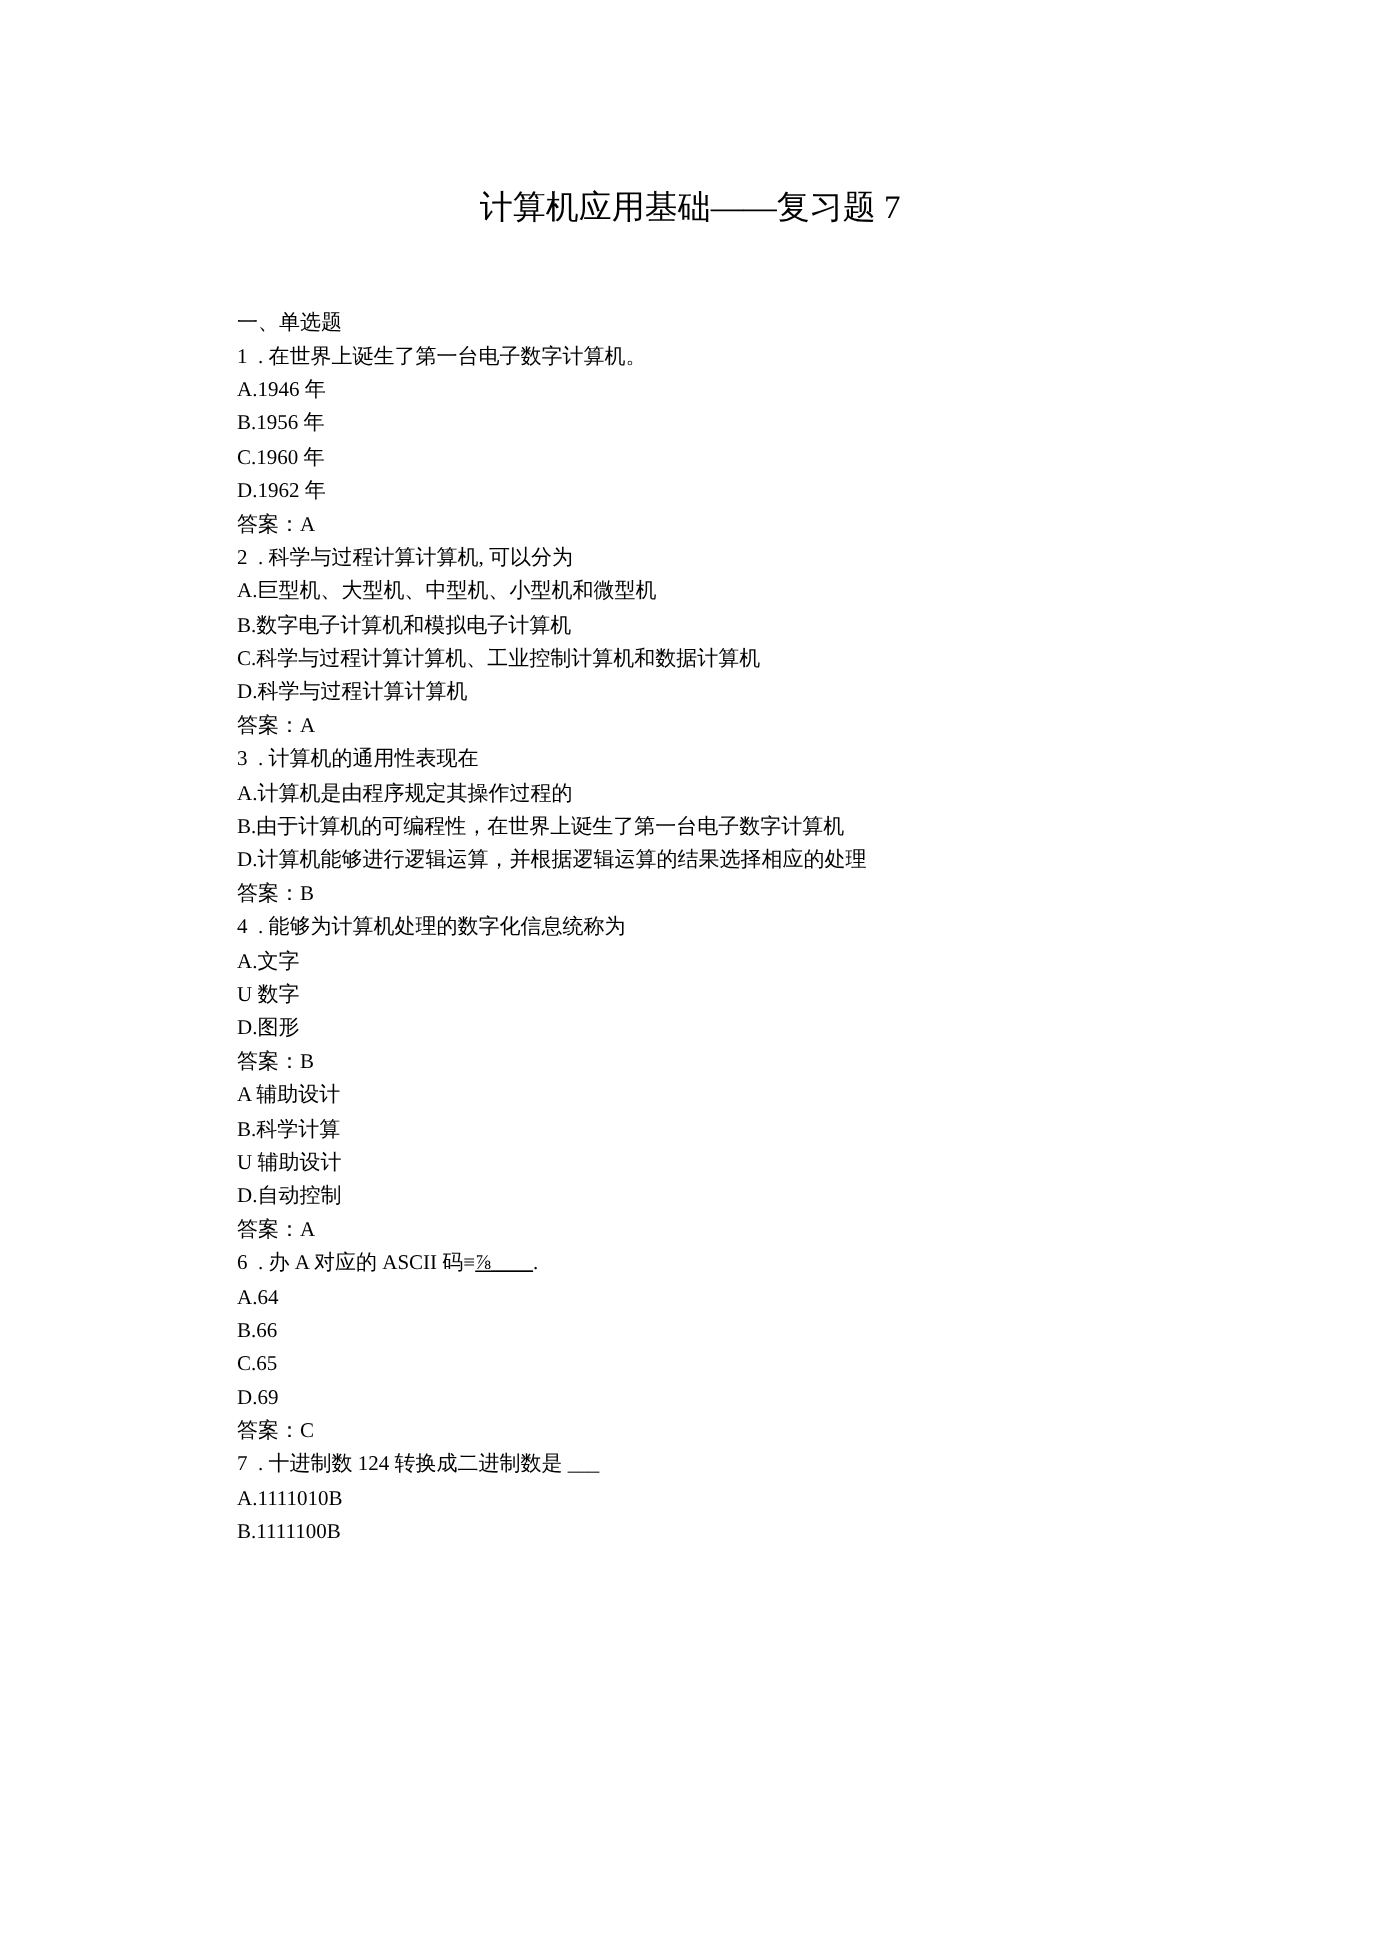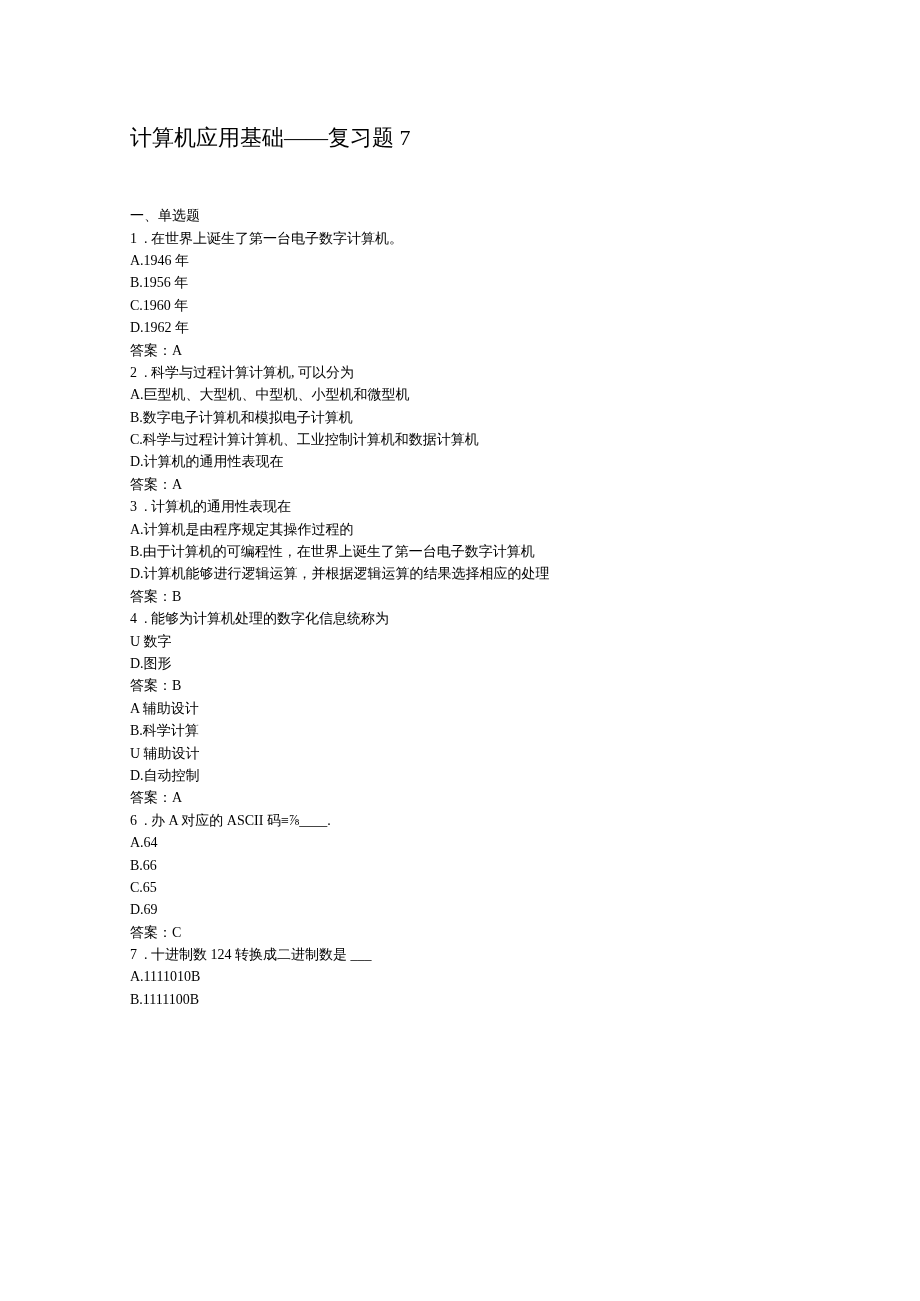--- a/index.html
+++ b/index.html
@@ -7,28 +7,28 @@
       width: 920px;
       height: 1301px;
       background: #fff;
       font-family: "SimSun", "宋体", serif;
       font-size: 14px;
       color: #000;
       padding: 120px 130px 0 130px;
       line-height: 1.6;
     }
     .title {
-      text-align: left;
+      text-align: center;
       font-size: 22px;
       font-weight: normal;
       margin-bottom: 50px;
       font-family: "SimSun", "宋体", serif;
     }
-    .line { white-space: pre-wrap; }
-    .underline { }
+    .line { white-space: pre-wrap; margin-left: 28px; }
+    .underline { text-decoration: underline; }
   </style>
 </head>
 <body>
 
 <h1 class="title">计算机应用基础——复习题 7</h1>
 
 <div class="line">一、单选题</div>
 
 <div>
   <div class="line"><span>1</span><span>  . 在世界上诞生了第一台电子数字计算机。</span></div>
@@ -37,34 +37,35 @@
   <div class="line">C.1960 年</div>
   <div class="line">D.1962 年</div>
   <div class="line">答案：A</div>
 </div>
 
 <div>
   <div class="line"><span>2</span><span>  . 科学与过程计算计算机, 可以分为</span></div>
   <div class="line">A.巨型机、大型机、中型机、小型机和微型机</div>
   <div class="line">B.数字电子计算机和模拟电子计算机</div>
   <div class="line">C.科学与过程计算计算机、工业控制计算机和数据计算机</div>
-  <div class="line">D.计算机的通用性表现在</div>
+  <div class="line">D.科学与过程计算计算机</div>
   <div class="line">答案：A</div>
 </div>
 
 <div>
   <div class="line"><span>3</span><span>  . 计算机的通用性表现在</span></div>
   <div class="line">A.计算机是由程序规定其操作过程的</div>
   <div class="line">B.由于计算机的可编程性，在世界上诞生了第一台电子数字计算机</div>
   <div class="line">D.计算机能够进行逻辑运算，并根据逻辑运算的结果选择相应的处理</div>
   <div class="line">答案：B</div>
 </div>
 
 <div>
   <div class="line"><span>4</span><span>  . 能够为计算机处理的数字化信息统称为</span></div>
+  <div class="line">A.文字</div>
   <div class="line">U 数字</div>
   <div class="line">D.图形</div>
   <div class="line">答案：B</div>
 </div>
 
 <div>
   <div class="line">A 辅助设计</div>
   <div class="line">B.科学计算</div>
   <div class="line">U 辅助设计</div>
   <div class="line">D.自动控制</div>

